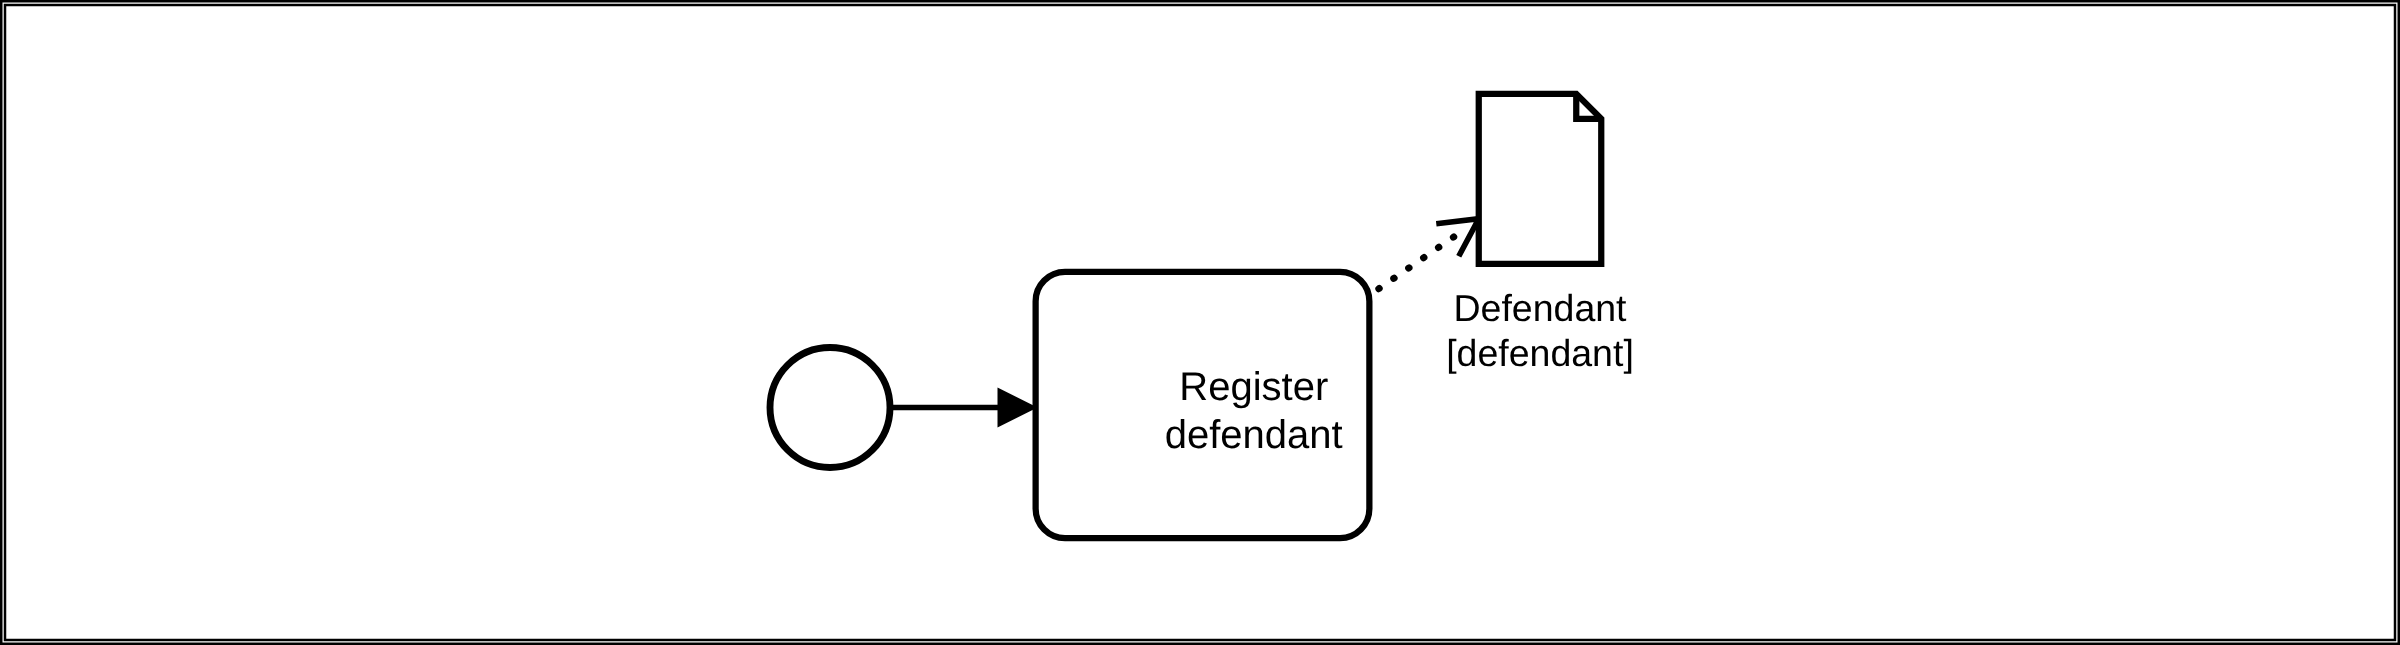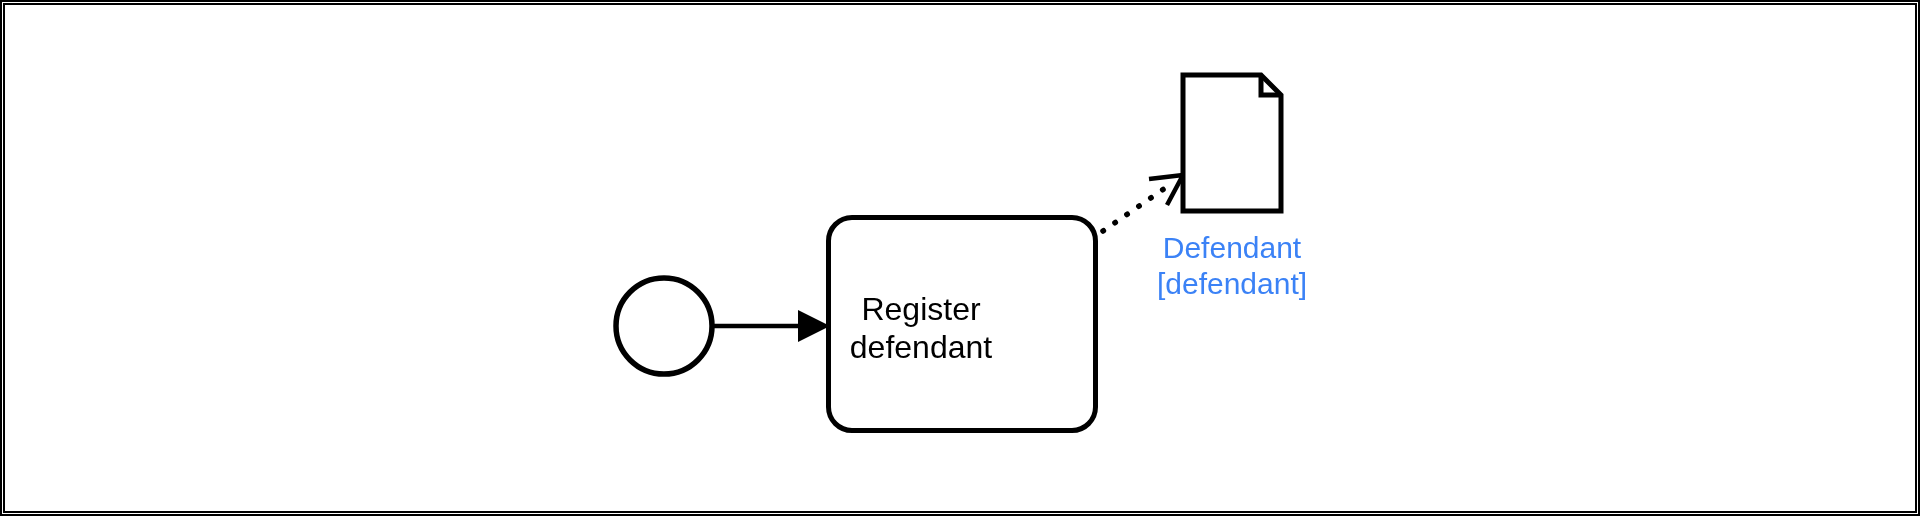--- a/index.html
+++ b/index.html
@@ -41,40 +41,40 @@
     left: 826px;
     top: 215px;
     width: 272px;
     height: 218px;
     box-sizing: border-box;
     border: 5px solid #000000;
     border-radius: 26px;
     background: #ffffff;
     display: flex;
     align-items: center;
-    justify-content: flex-start;
+    justify-content: flex-end;
   }
   .task-label {
     width: 180px;
     text-align: center;
     font-size: 32px;
     line-height: 38px;
     color: #000000;
     position: relative;
     top: 4px;
   }
   .data-object-label {
     position: absolute;
     left: 1102px;
     top: 230px;
     width: 260px;
     text-align: center;
     font-size: 30px;
     line-height: 36px;
-    color: #3b82f6;
+    color: #000000;
   }
   .data-object-label div {
     white-space: nowrap;
   }
 </style>
 </head>
 <body>
 
 <div class="canvas">
 

